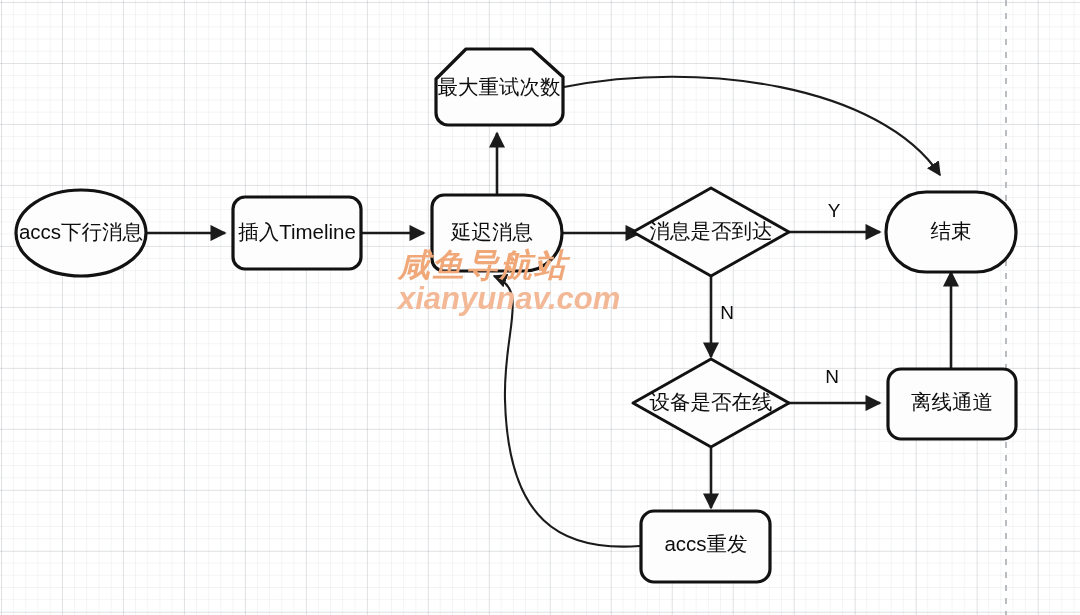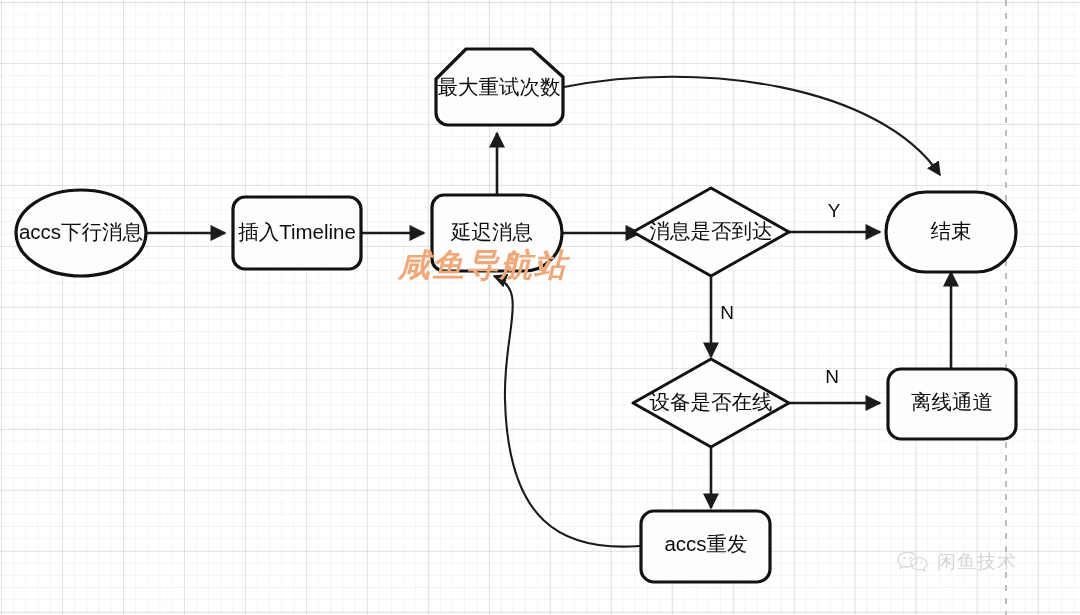--- a/index.html
+++ b/index.html
@@ -201,33 +201,17 @@
 
     <g>
       <text class="edge-label" x="834" y="212">Y</text>
       <text class="edge-label" x="727" y="314">N</text>
       <text class="edge-label" x="832" y="378">N</text>
     </g>
   </svg>
 
   <div id="watermark">
     <div class="wm-cn">咸鱼导航站</div>
+    <div class="wm-url">xianyunav.com</div>
   </div>
 
-  <div id="brand">
-    <span>
-      <svg width="34" height="24" viewBox="0 0 34 24">
-        <g fill="none" stroke="#d9dde1" stroke-width="1.4">
-          <path d="M11.5 2.2 C5.8 2.2 1.8 5.6 1.8 9.6 C1.8 11.9 3.1 13.9 5.2 15.2 L4.2 18.3 L7.9 16.5 C9.0 16.8 10.2 17.0 11.5 17.0 C17.2 17.0 21.2 13.6 21.2 9.6 C21.2 5.6 17.2 2.2 11.5 2.2 Z"></path>
-          <path d="M22.8 7.6 C18.2 7.6 14.6 10.4 14.6 13.7 C14.6 17.0 18.2 19.8 22.8 19.8 C23.8 19.8 24.8 19.6 25.7 19.4 L28.9 20.9 L28.0 18.2 C29.9 17.1 31.0 15.5 31.0 13.7 C31.0 10.4 27.4 7.6 22.8 7.6 Z"></path>
-        </g>
-        <g fill="#d9dde1">
-          <circle cx="8.4" cy="8.1" r="1.15"></circle>
-          <circle cx="14.6" cy="8.1" r="1.15"></circle>
-          <circle cx="19.9" cy="12.2" r="0.95"></circle>
-          <circle cx="25.5" cy="12.2" r="0.95"></circle>
-        </g>
-      </svg>
-    </span>
-    <span class="brand-text">闲鱼技术</span>
-  </div>
 
 </div>
 
 </body></html>

